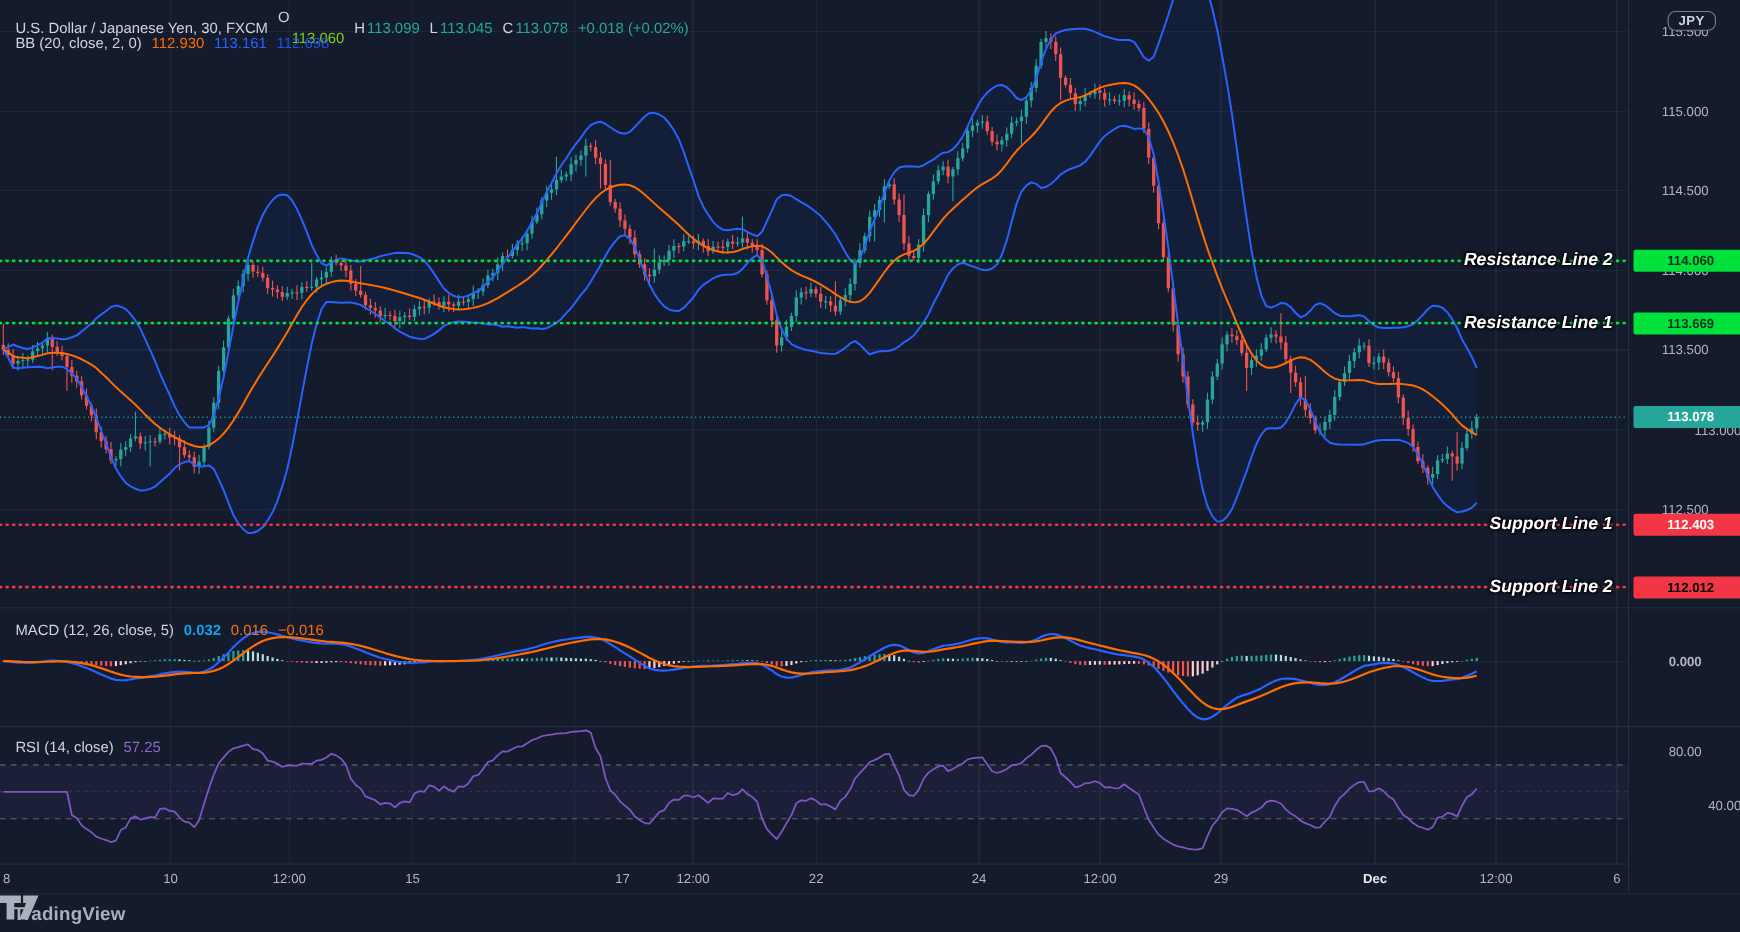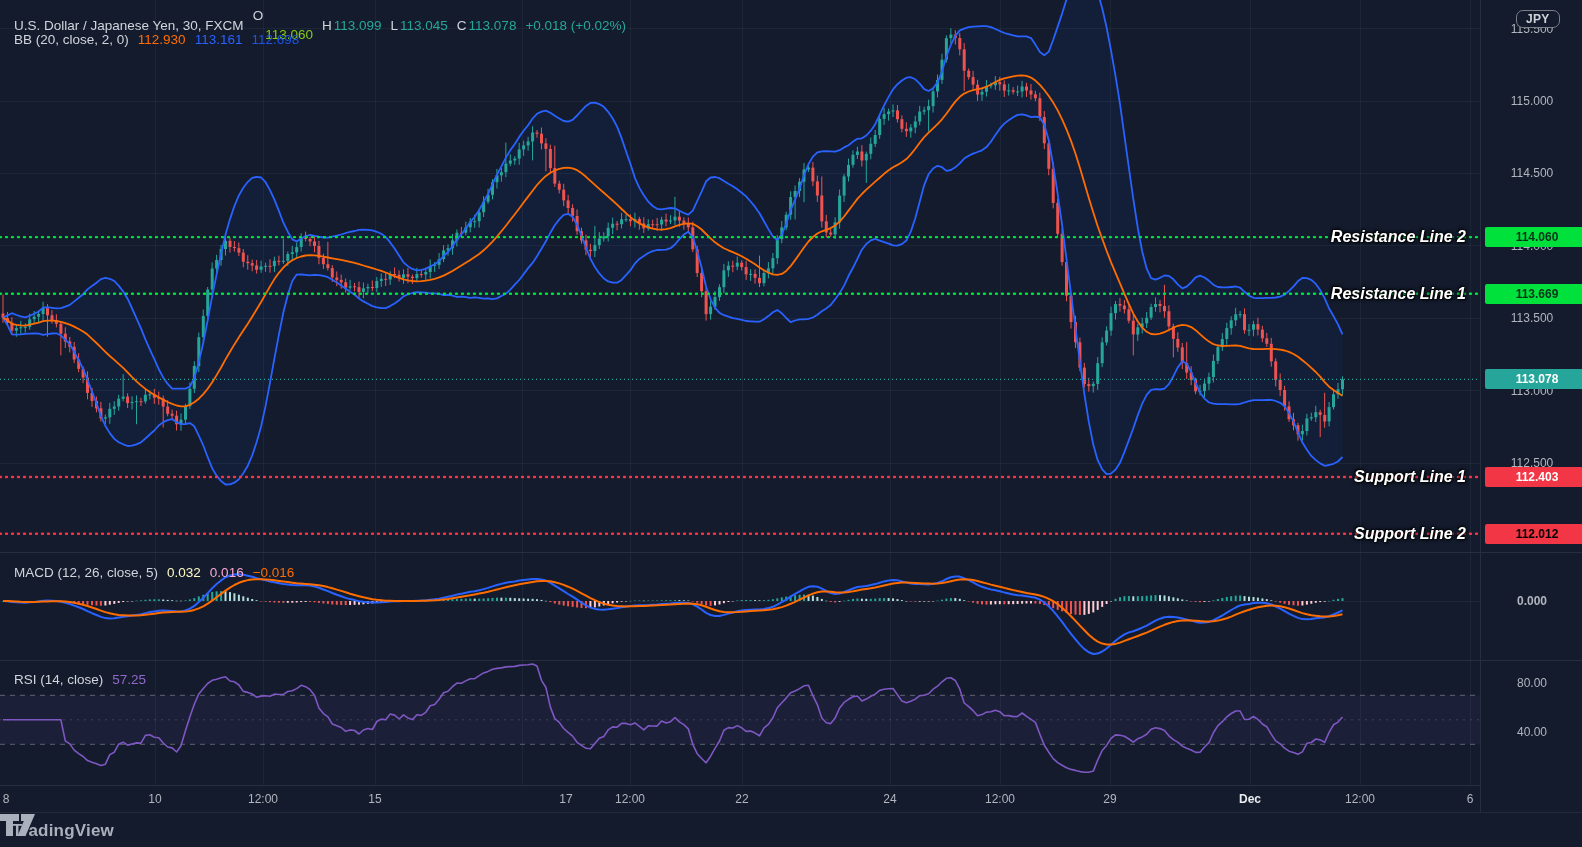--- a/index.html
+++ b/index.html
@@ -1028,57 +1028,57 @@
 
   <div class="legend" style="top:32px;">
     <span>BB (20, close, 2, 0)</span>
     <span class="val bb-basis" style="color: rgb(255, 109, 0);">112.930</span>
     <span class="val bb-upper" style="color: rgb(41, 98, 255);">113.161</span>
     <span class="val bb-lower" style="color: rgb(30, 83, 229);">112.698</span>
   </div>
 
   <div class="legend" style="top:565px;">
     <span>MACD (12, 26, close, 5)</span>
-    <span class="val macd-hist" style="color: #fef9c3;">0.032</span>
-    <span class="val macd-line" style="color: #f9a8d4;">0.016</span>
+    <span class="val macd-hist" style="color: #0ea5e9; font-weight: bold;">0.032</span>
+    <span class="val macd-line" style="color: #f97316;">0.016</span>
     <span class="val macd-signal" style="color: rgb(255, 109, 0);">−0.016</span>
   </div>
 
   <div class="legend" style="top:672px;">
     <span>RSI (14, close)</span>
     <span class="val rsi-val" style="color: rgb(146, 104, 204);">57.25</span>
   </div>
 
   <div id="level-labels">
       <div class="level-name" style="top: 226.112px;">Resistance Line 2</div>
       <div class="level-name" style="top: 282.729px;">Resistance Line 1</div>
       <div class="level-name" style="top: 466.046px;">Support Line 1</div>
       <div class="level-name" style="top: 522.662px;">Support Line 2</div>
     </div>
 
   <div class="sep-h" style="top:552px;"></div>
   <div class="sep-h" style="top:660px;"></div>
 
   <div class="axis-right" id="price-axis">
       <div class="axis-label" style="top: 455px;">112.500</div>
-      <div class="axis-label" style="top: 382.6px;">113.000</div>
+      <div class="axis-label" style="top: 382.6px; text-align: right;">113.000</div>
       <div class="axis-label" style="top: 310.2px;">113.500</div>
       <div class="axis-label" style="top: 237.8px;">114.000</div>
       <div class="axis-label" style="top: 165.4px;">114.500</div>
       <div class="axis-label" style="top: 93px;">115.000</div>
       <div class="axis-label" style="top: 20.6px;">115.500</div>
     <span class="jpy-badge">JPY</span>
   <div class="price-tag" style="top: 227.112px; background: rgb(0, 225, 60); color: rgb(7, 51, 26);">114.060</div>
       <div class="price-tag" style="top: 283.729px; background: rgb(0, 225, 60); color: rgb(7, 51, 26);">113.669</div>
       <div class="price-tag" style="top: 467.046px; background: rgb(242, 54, 69); color: rgb(255, 255, 255);">112.403</div>
       <div class="price-tag" style="top: 523.662px; background: rgb(242, 54, 69); color: #000000;">112.012</div>
       <div class="price-tag" style="top: 369.306px; background: rgb(38, 166, 154); color: rgb(255, 255, 255);">113.078</div>
       <div class="axis-label" style="top: 593px; font-weight: bold;">0.000</div>
       <div class="axis-label" style="top: 675px;">80.00</div>
-      <div class="axis-label" style="top: 724px;">40.00</div>
+      <div class="axis-label" style="top: 724px; text-align: right;">40.00</div>
     </div>
 
   <div class="time-axis" id="time-axis">
       <span class="time-label" style="left: 6px;">8</span>
       <span class="time-label" style="left: 155px;">10</span>
       <span class="time-label" style="left: 263px;">12:00</span>
       <span class="time-label" style="left: 375px;">15</span>
       <span class="time-label" style="left: 522px; margin-left: 44px;">17</span>
       <span class="time-label" style="left: 630px;">12:00</span>
       <span class="time-label" style="left: 742px;">22</span>

